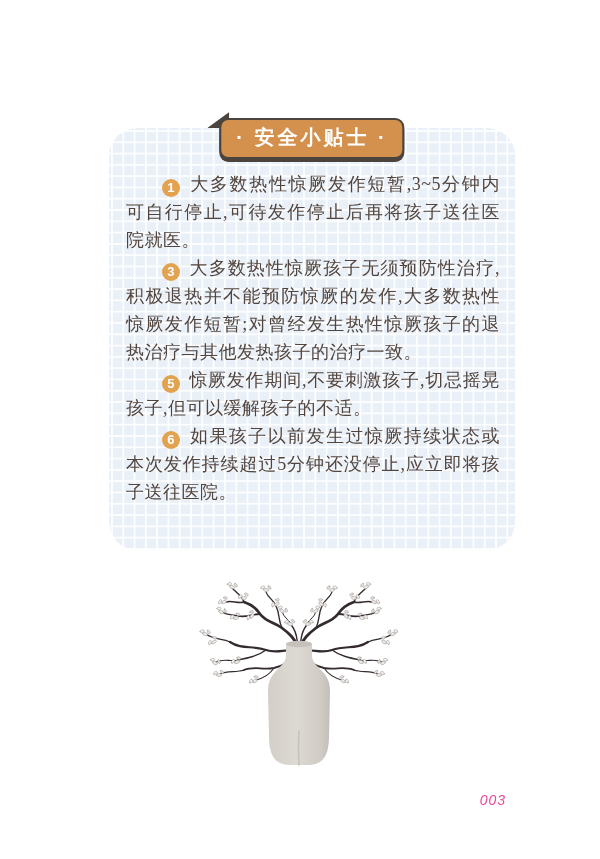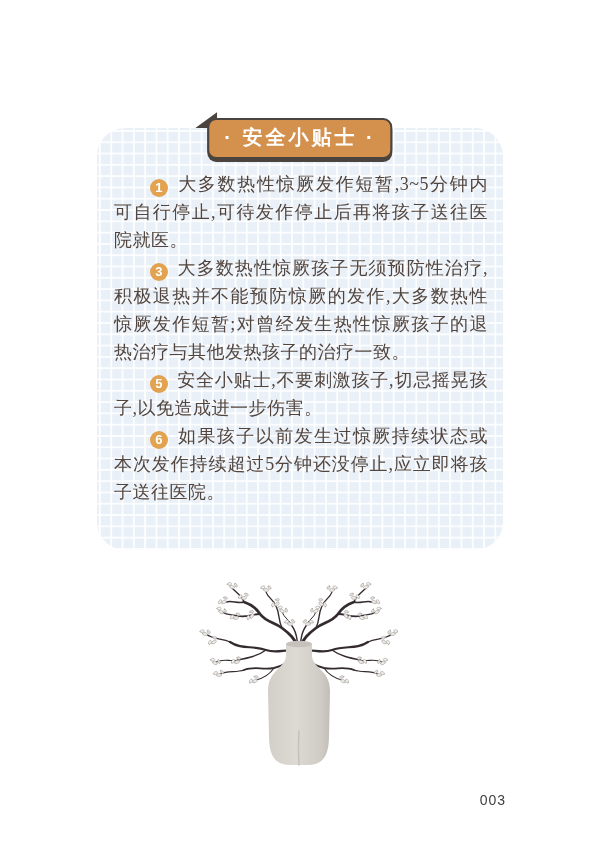--- a/index.html
+++ b/index.html
@@ -8,21 +8,21 @@
     background:#ffffff;
     font-family:"Liberation Serif","DejaVu Serif",serif;
     position:relative;
     overflow:hidden;
   }
   .page{position:relative;width:600px;height:859px;background:#ffffff;}
 
   
   .tip-card{
     position:absolute;
-    left:97px;top:128px;
+    left:109px;top:128px;
     width:406px;height:422px;
     box-sizing:border-box;
     border-radius:28px;
     background-color:#e9f0f7;
     background-image:
       linear-gradient(to right, rgba(255,255,255,.85) 1.5px, transparent 1.5px),
       linear-gradient(to bottom, rgba(255,255,255,.85) 1.5px, transparent 1.5px);
     background-size:11.3px 11.3px;
     background-position:2px 2px;
   }
@@ -84,40 +84,41 @@
   .illustration{
     position:absolute;
     left:198px;top:578px;
     width:200px;height:190px;
   }
 
   
   .page-number{
     position:absolute;
     top:792px;right:94px;
-    color:#404040;
+    color:#ec4899;
     font-size:14px;
     letter-spacing:1px;
     font-family:"Liberation Sans","DejaVu Sans",sans-serif;
+    font-style:italic;
   }
 </style>
 </head>
 <body>
 
 <div class="page">
 
   <div class="tip-card">
     <div class="tab-wrap">
       <div class="tab-fold"></div>
       <div class="tab">· 安全小贴士 ·</div>
     </div>
     <div class="tips">
       <p><span class="badge">1</span><span>大多数热性惊厥发作短暂,3~5分钟内可自行停止,可待发作停止后再将孩子送往医院就医。</span></p>
       <p><span class="badge">3</span><span>大多数热性惊厥孩子无须预防性治疗,积极退热并不能预防惊厥的发作,大多数热性惊厥发作短暂;对曾经发生热性惊厥孩子的退热治疗与其他发热孩子的治疗一致。</span></p>
-      <p><span class="badge">5</span><span>安全小贴士,不要刺激孩子,切忌摇晃孩子,以免造成进一步伤害。</span></p>
+      <p><span class="badge">5</span><span>惊厥发作期间,不要刺激孩子,切忌摇晃孩子,但可以缓解孩子的不适。</span></p>
       <p><span class="badge">6</span><span>如果孩子以前发生过惊厥持续状态或本次发作持续超过5分钟还没停止,应立即将孩子送往医院。</span></p>
     </div>
   </div>
 
   <div class="illustration">
     <svg width="200" height="190" viewBox="0 0 200 190" xmlns="http://www.w3.org/2000/svg">
       <defs>
         <linearGradient id="vaseG" x1="0" y1="0" x2="1" y2="0">
           <stop offset="0" stop-color="#d3cec8"></stop>
           <stop offset="0.45" stop-color="#ddd9d3"></stop>

